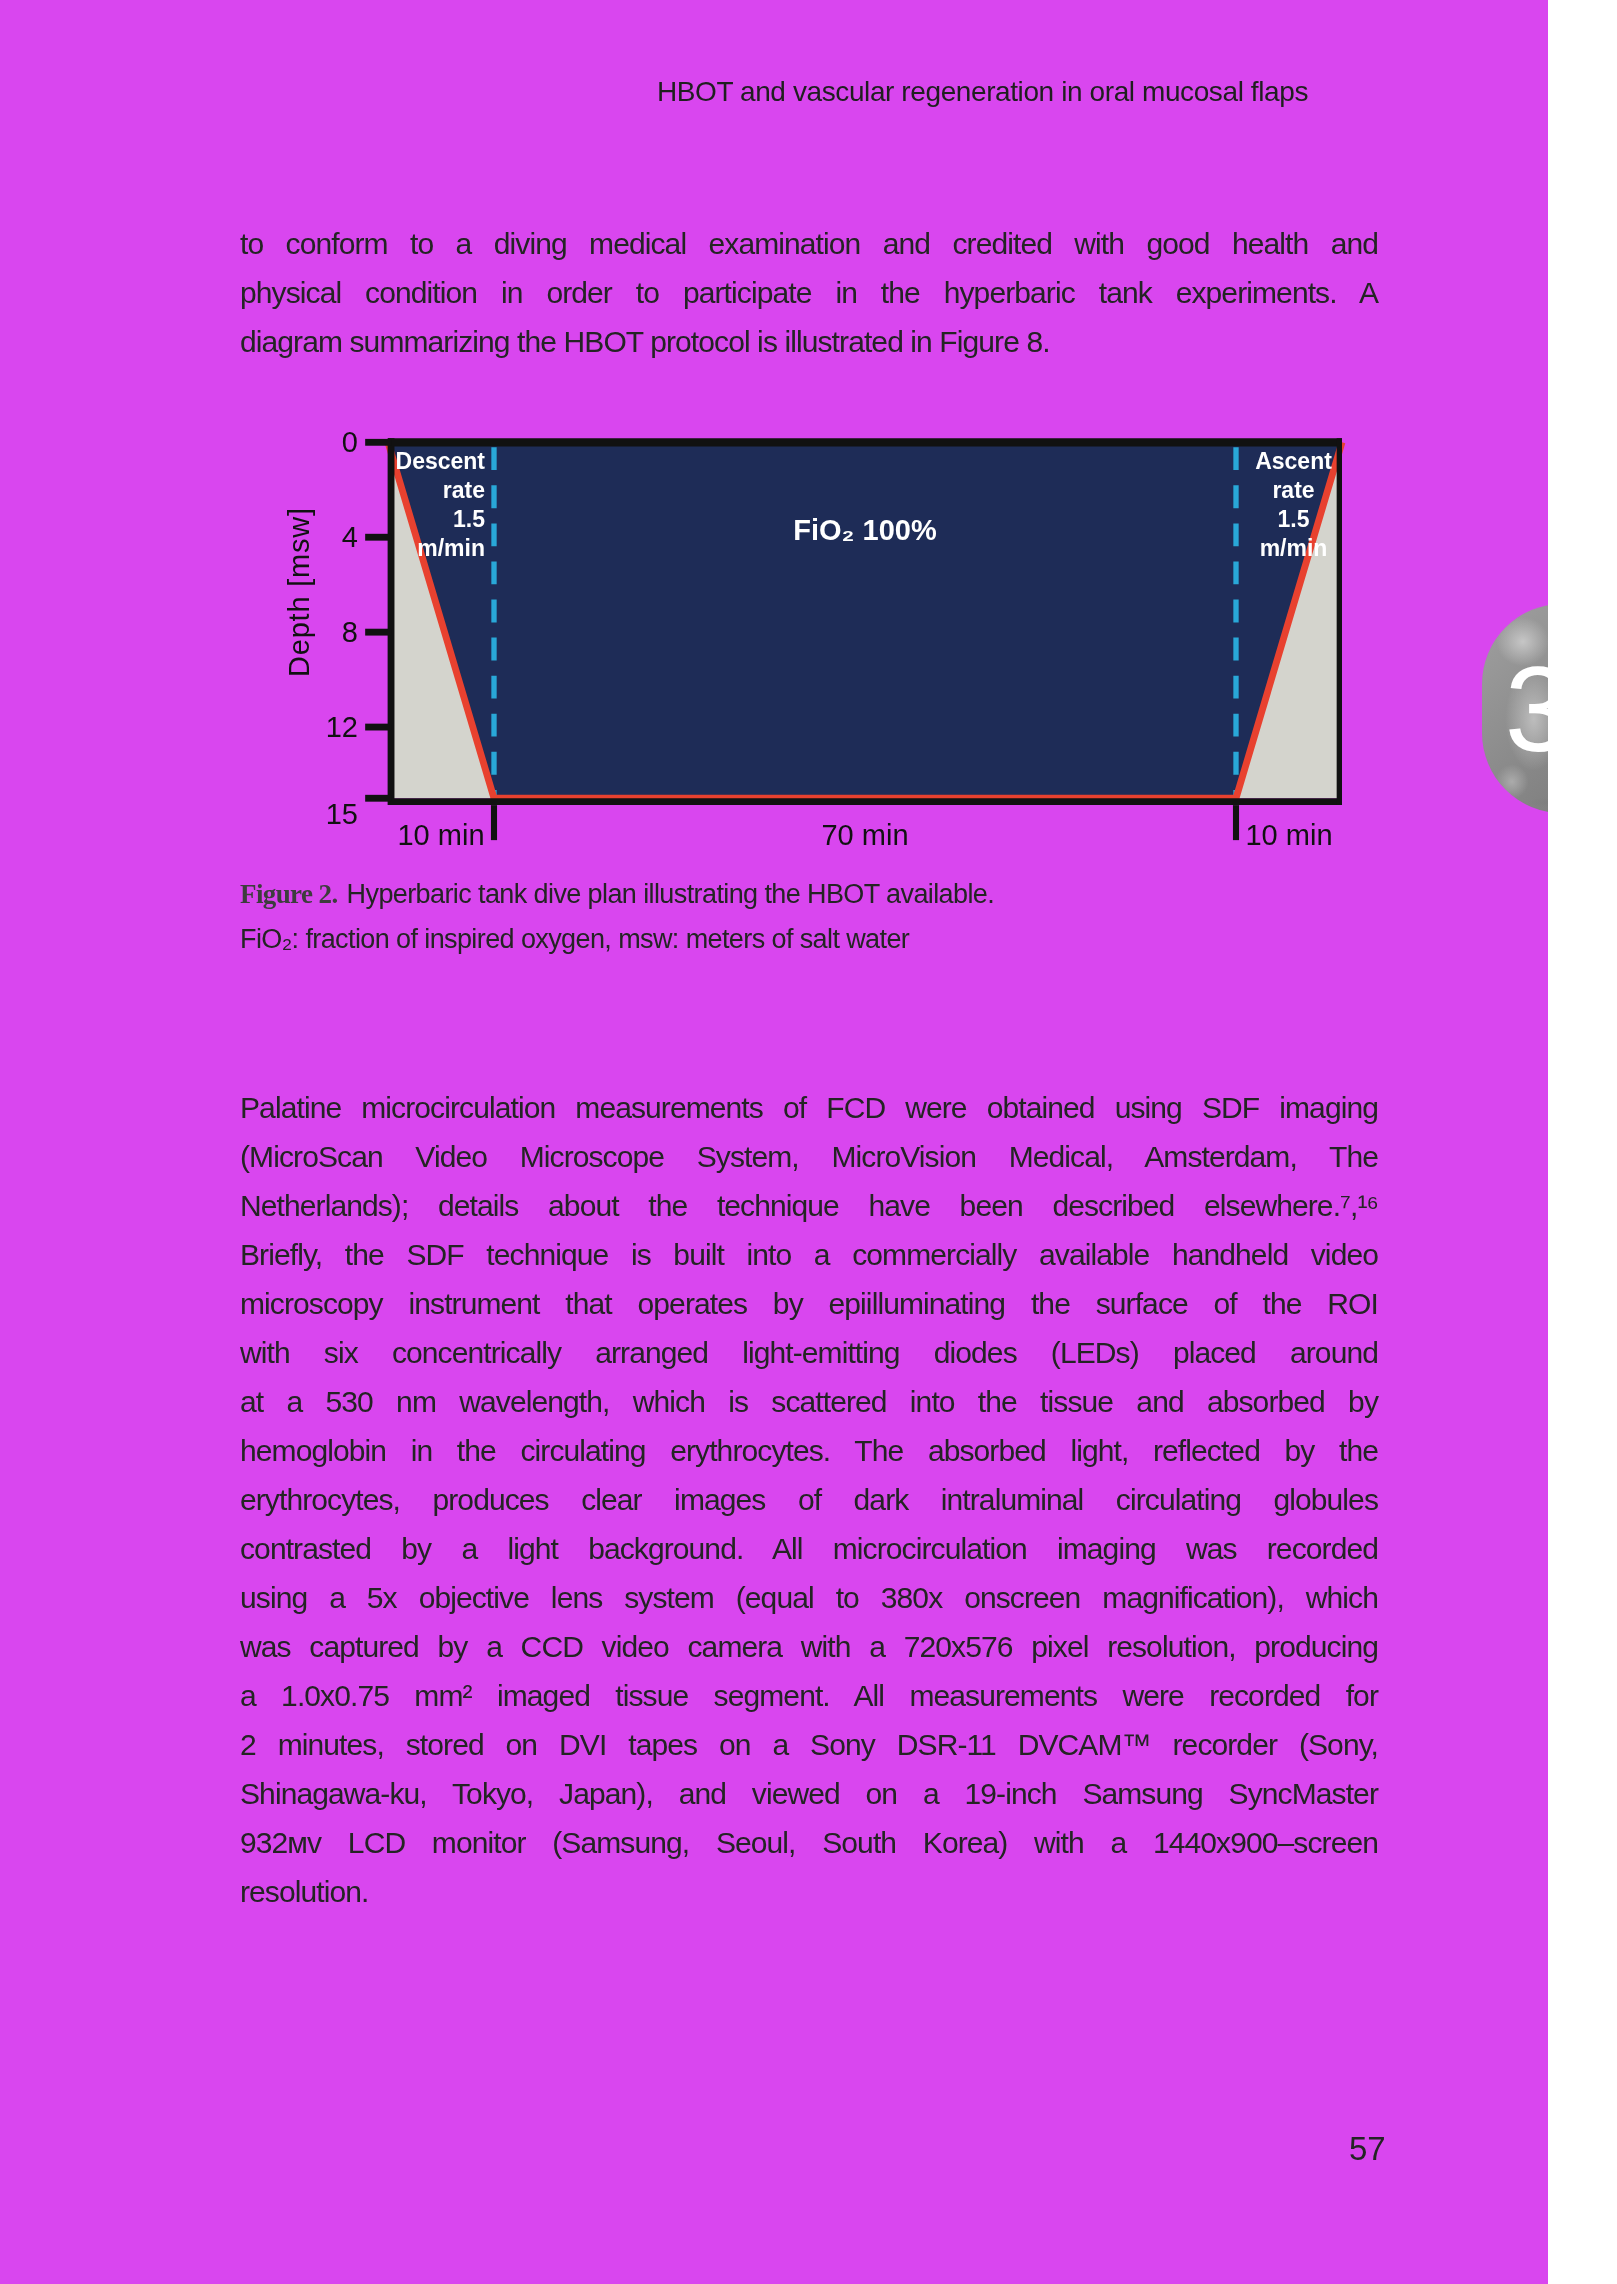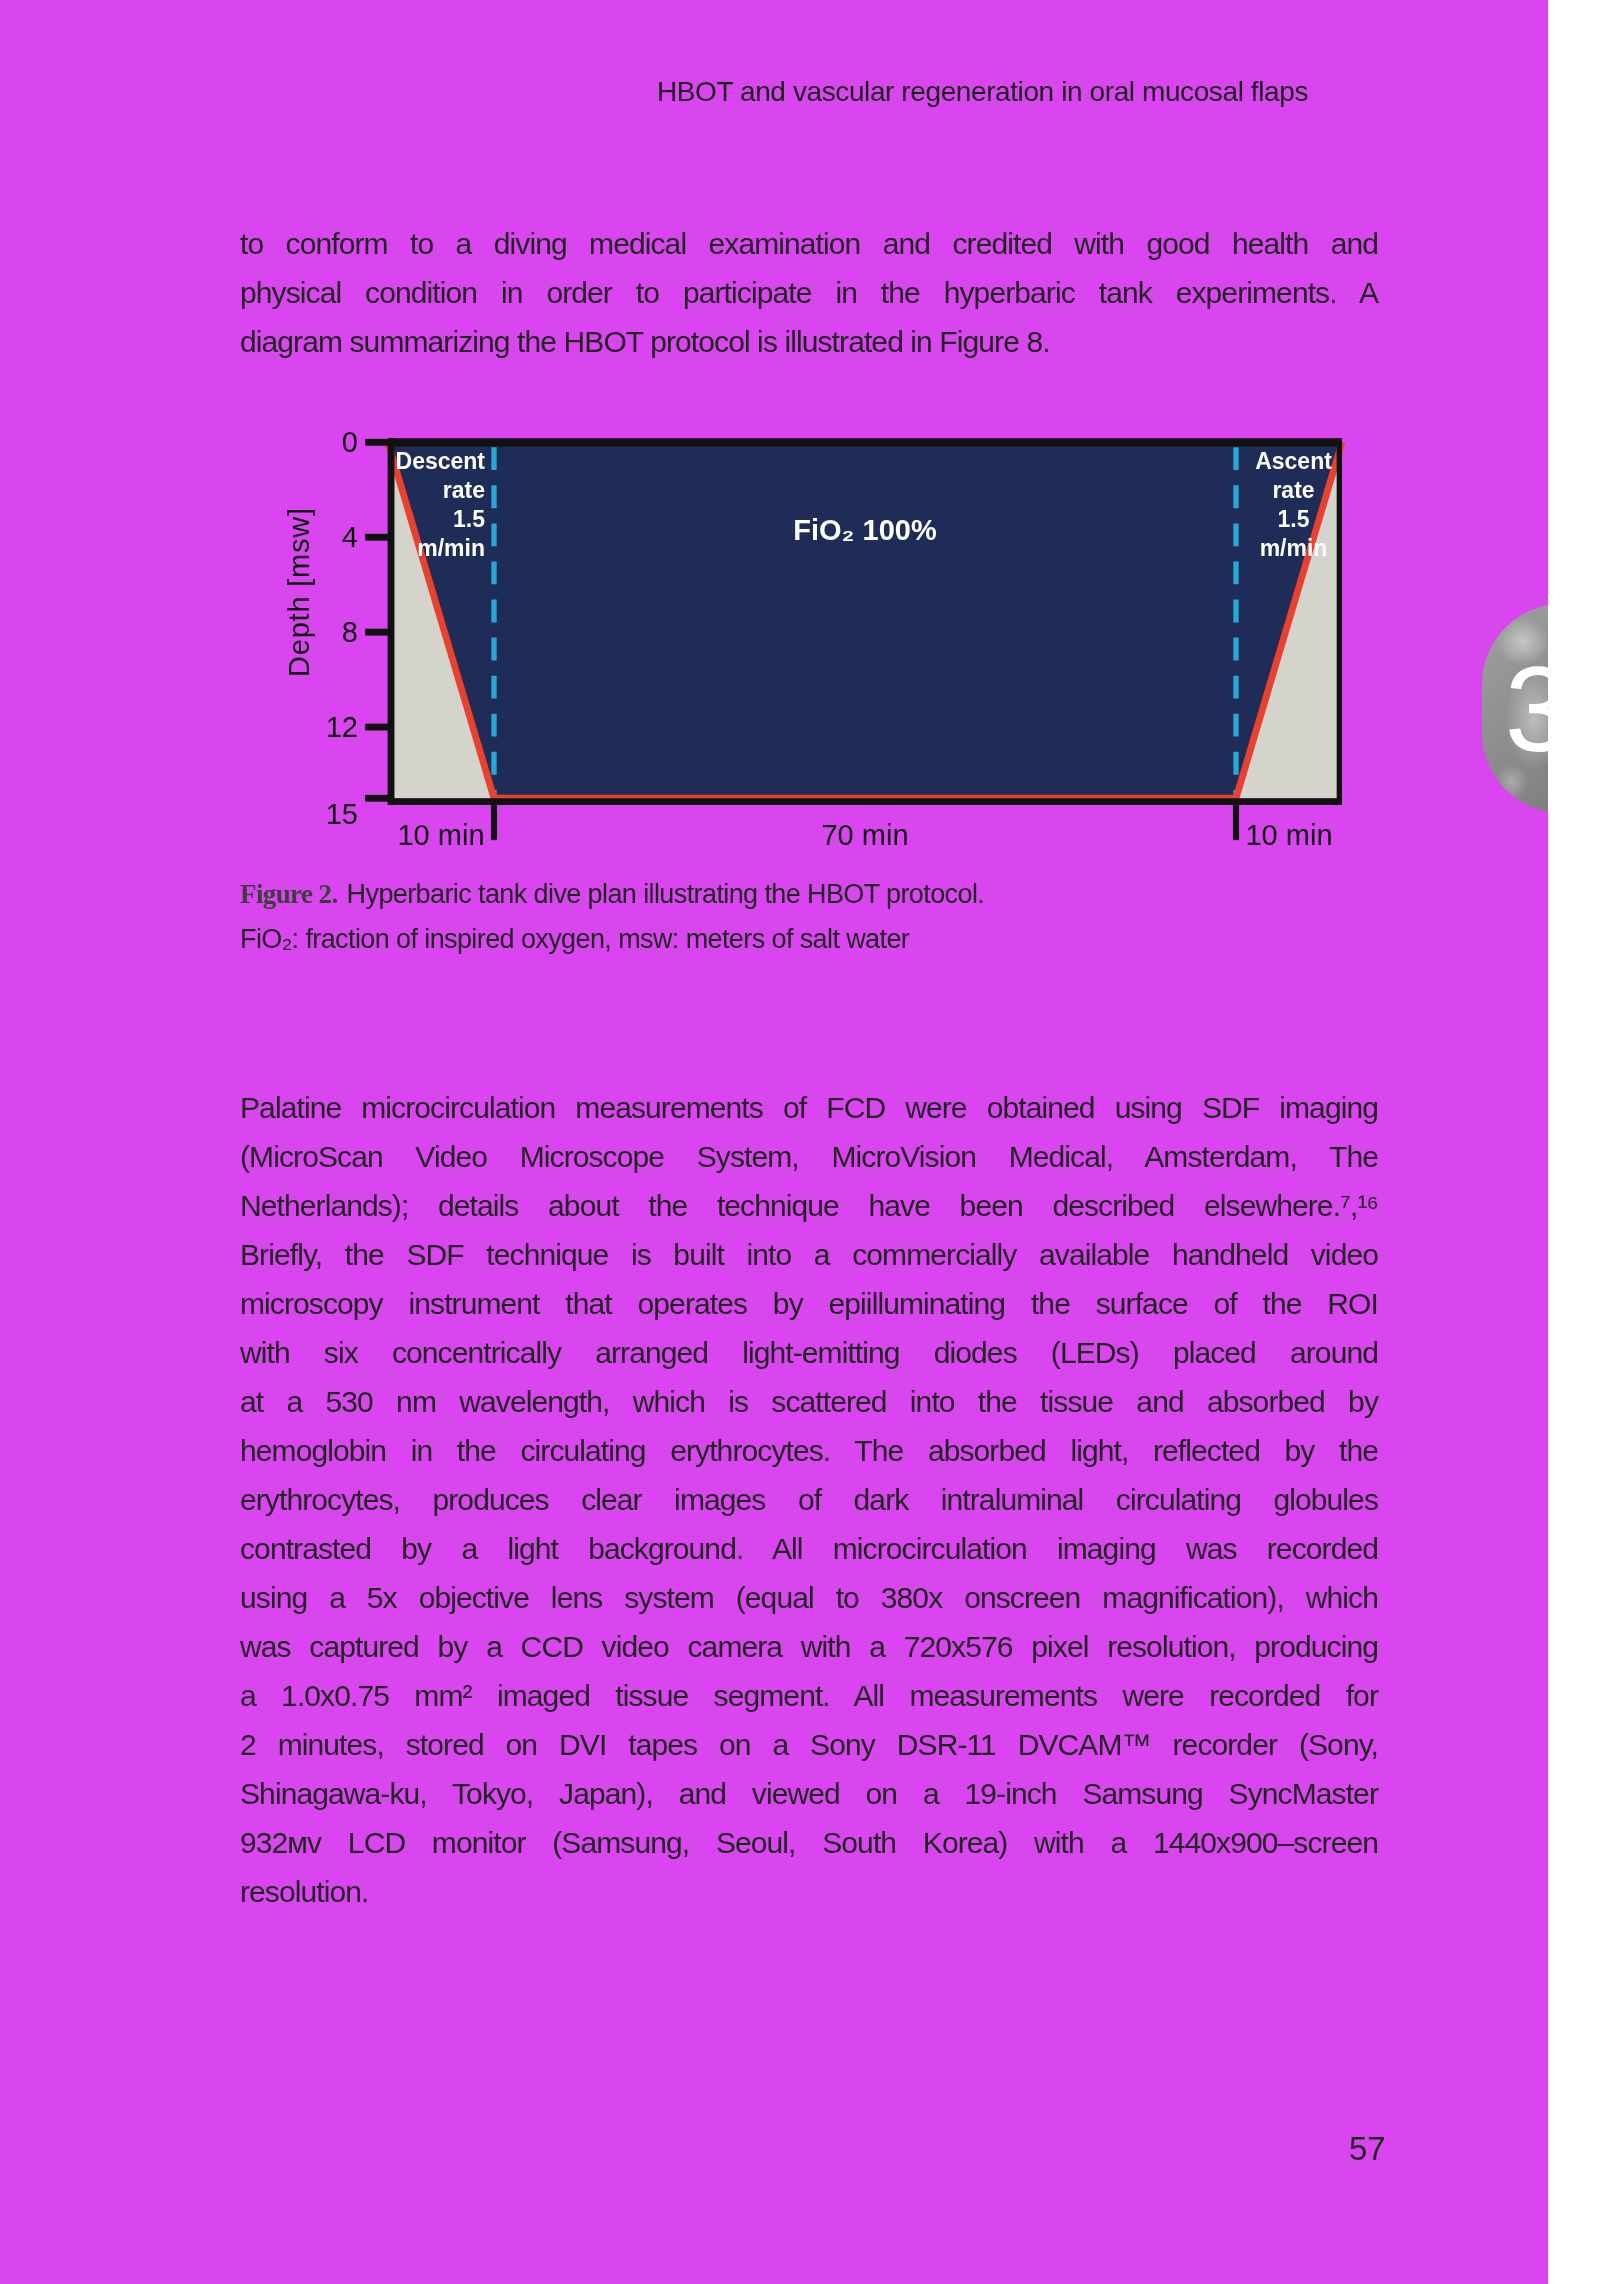--- a/index.html
+++ b/index.html
@@ -119,21 +119,21 @@
       <div>1.5 m/min</div>
     </div>
     <div class="anno anno-ascent">
       <div>Ascent rate</div>
       <div>1.5 m/min</div>
     </div>
     <div class="anno anno-fio2">FiO₂ 100%</div>
   </div>
 
   <div class="caption-line caption-1">
-    <span class="cap-label">Figure 2.</span><span>Hyperbaric tank dive plan illustrating the HBOT protocol.</span>
+    <span class="cap-label">Figure 2.</span><span>Hyperbaric tank dive plan illustrating the HBOT available.</span>
   </div>
   <div class="caption-line caption-2">FiO₂: fraction of inspired oxygen, msw: meters of salt water</div>
 
 
   <div class="para body-para">
       <div class="jline">Palatine microcirculation measurements of FCD were obtained using SDF imaging</div>
       <div class="jline">(MicroScan Video Microscope System, MicroVision Medical, Amsterdam, The</div>
       <div class="jline">Netherlands); details about the technique have been described elsewhere.⁷,¹⁶</div>
       <div class="jline">Briefly, the SDF technique is built into a commercially available handheld video</div>
       <div class="jline">microscopy instrument that operates by epiilluminating the surface of the ROI</div>

